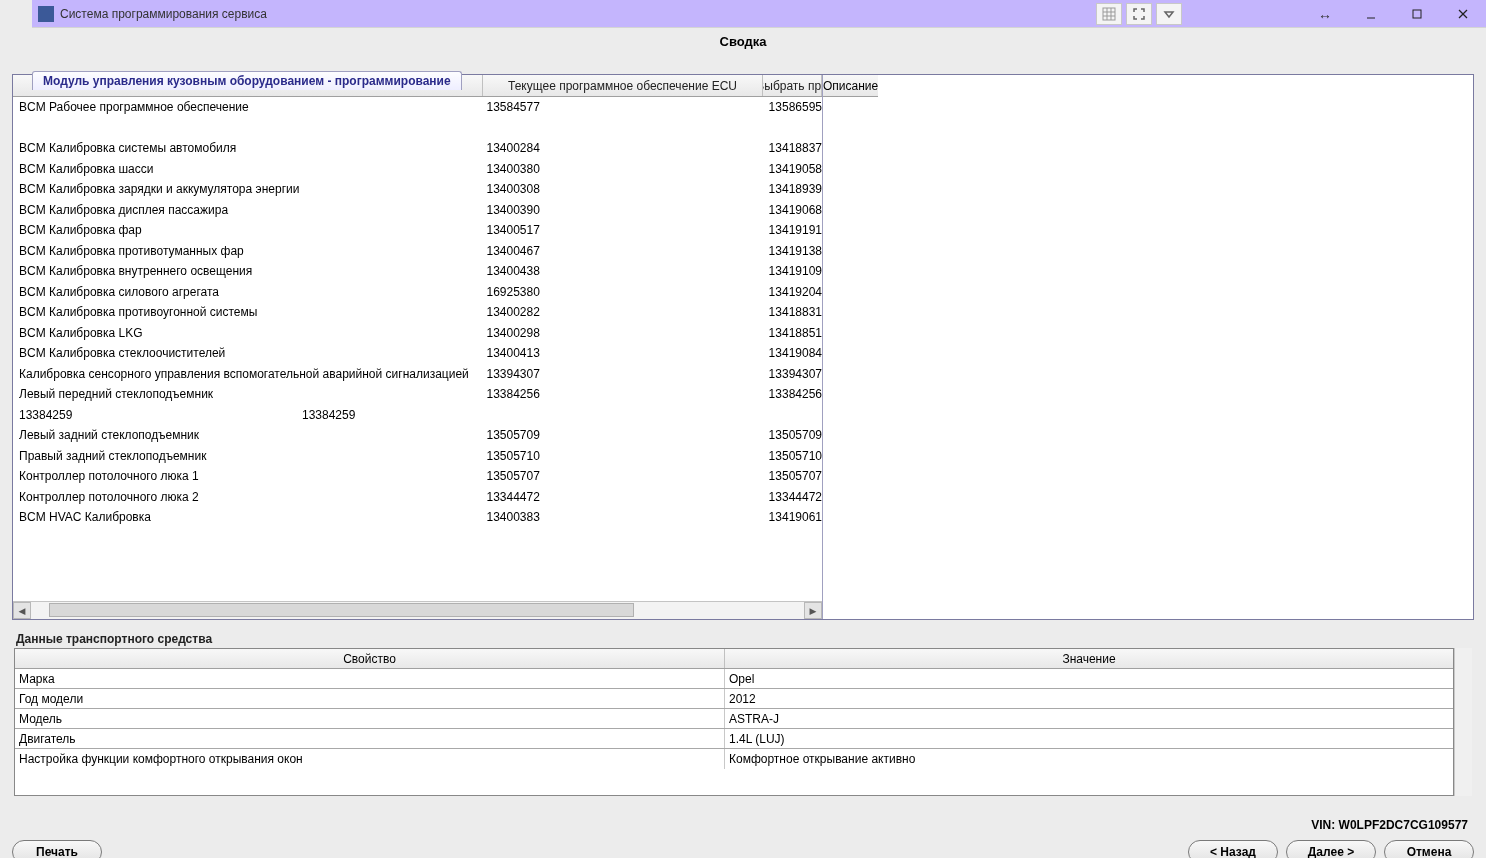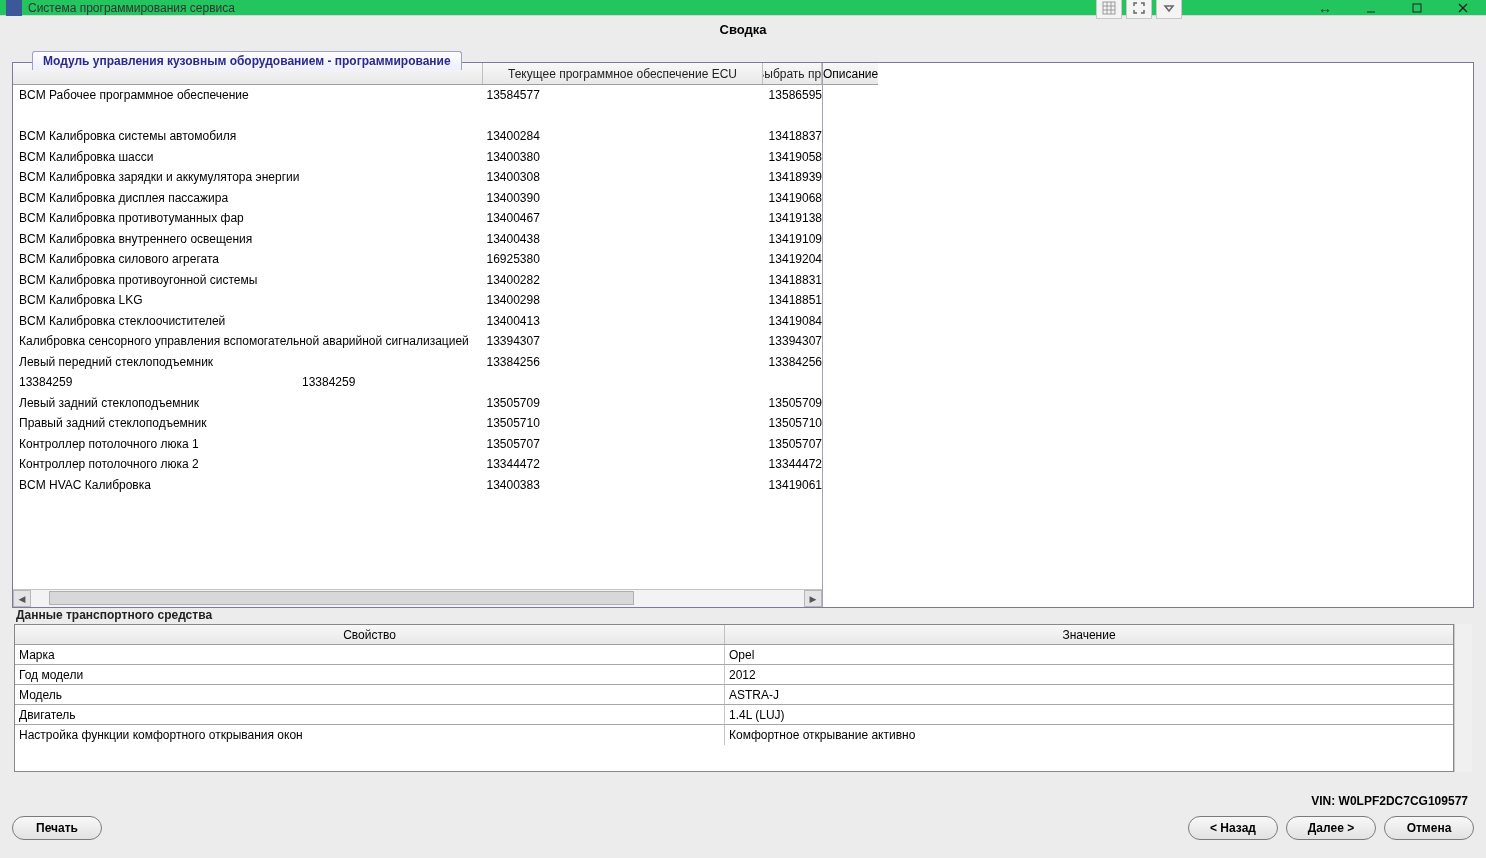--- a/index.html
+++ b/index.html
@@ -1,32 +1,32 @@
 <!DOCTYPE html>
 <html><head>
 <meta charset="utf-8">
 <style>
   * { box-sizing: border-box; margin: 0; padding: 0; }
   html, body { width: 1486px; height: 858px; overflow: hidden; font-family: Tahoma, Arial, sans-serif; font-size: 12px; background: #ececec; color: #000; }
   
-  .titlebar { height: 16px; background: #22c55e; display: flex; align-items: center; padding: 0 0 0 6px; border-bottom: 1px solid #d4d4d4; }
+  .titlebar { height: 28px; background: #c4b5fd; display: flex; align-items: center; padding: 0 0 0 6px; border-bottom: 1px solid #d4d4d4; margin-left: 32px; }
   .titlebar-icon { width: 16px; height: 16px; margin-right: 6px; background: #3b5998; display:inline-block; }
   .titlebar-title { flex: 0 0 auto; color: #333; font-size: 12px; }
   .titlebar-spacer { flex: 1; }
   .titlebar-tools { display:flex; align-items:center; gap:4px; margin-right: 120px;}
   .tool-btn { width: 26px; height: 22px; border: 1px solid #c8c8c8; background: #f4f4f4; display:flex; align-items:center; justify-content:center; color:#666; font-size:13px; }
   .win-controls { display:flex; }
   .win-btn { width: 46px; height: 28px; display:flex; align-items:center; justify-content:center; font-size:14px; color:#333; }
   
   .page-title { text-align:center; font-weight:bold; font-size:13px; padding: 6px 0 6px 0; }
   
   .main-area { padding: 0 12px 0 12px; }
   
   .tab-container { position: relative; }
-  .tab { display:inline-block; border: 1px solid #a0a0c0; border-bottom: none; background: linear-gradient(#fdfdff,#eef); padding: 2px 10px; margin-left: 20px; font-weight:bold; color:#2a2a8a; border-radius: 3px 3px 0 0; position: relative; top:8px; z-index:2;}
+  .tab { display:inline-block; border: 1px solid #a0a0c0; border-bottom: none; background: linear-gradient(#fdfdff,#eef); padding: 2px 10px; margin-left: 20px; font-weight:bold; color:#2a2a8a; border-radius: 3px 3px 0 0; position: relative; top:16px; z-index:2;}
   .tab-panel { border: 1px solid #7a7aa0; background: #fff; height: 546px; display:flex; }
   
   .left-panel { width: 810px; display:flex; flex-direction:column; border-right:1px solid #a0a0c0;justify-content:center; }
   .right-panel { flex:1; display:flex; }
   
   .col-headers { display:flex; height:22px; border-bottom:1px solid #a0a0a0; }
   .col-header { background: linear-gradient(#f8f8f8,#e8e8e8); border-right:1px solid #c0c0c0; display:flex; align-items:center; justify-content:center; font-size:12px; color:#222; overflow:hidden; white-space:nowrap; }
   .ch-blank { width: 470px; }
   .ch-current { width: 280px; }
   .ch-select { flex:1; min-width:0;}
@@ -39,21 +39,21 @@
   .spacer-row { height:20.5px; }
   
   .hscroll { height:18px; background:#f0f0f0; border-top:1px solid #c4c4c4; display:flex; align-items:stretch; }
   .hs-btn { width:18px; background:#e4e4e4; border:1px solid #b8b8b8; display:flex; align-items:center; justify-content:center; font-size:9px; color:#555;}
   .hs-track { flex:1; background:#f3f3f3; position:relative; }
   .hs-thumb { position:absolute; left:18px; top:1px; height:14px; width:585px; background:#d8d8d8; border:1px solid #b0b0b0;}
   
   .desc-header { height:22px; border-bottom:1px solid #a0a0a0; background: linear-gradient(#f8f8f8,#e8e8e8); display:flex; align-items:center; justify-content:center; }
   .desc-body { flex:1; background:#fff; }
   
-  .vehicle-section { margin-top:0; padding: 0 2px 16px 2px;}
+  .vehicle-section { margin-top:12px; padding: 0 2px 16px 2px;}
   .vehicle-title { font-size:12px; font-weight:bold; padding: 0 0 2px 2px; color:#222;}
   .vehicle-grid { border:1px solid #888; background:#fff; }
   .v-headers { display:flex; height:20px; background: linear-gradient(#f8f8f8,#e8e8e8); border-bottom:1px solid #a0a0a0;}
   .v-h { display:flex; align-items:center; justify-content:center; font-size:12px; }
   .v-h1 { width:710px; border-right:1px solid #c0c0c0;}
   .v-h2 { flex:1;}
   .v-row { display:flex; height:20px; border-bottom:1px solid #a8a8a8; font-size:12px;}
   .v-row:last-child { border-bottom:none;}
   .v-c1 { width:710px; padding-left:4px; display:flex; align-items:center; border-right:1px solid #c8c8c8;}
   .v-c2 { flex:1; padding-left:4px; display:flex; align-items:center;}
@@ -158,20 +158,25 @@
               <div class="cell-name">BCM Калибровка зарядки и аккумулятора энергии</div>
               <div class="cell-cur">13400308</div>
               <div class="cell-sel">13418939</div>
             </div>
             <div class="grid-row">
               <div class="cell-name">BCM Калибровка дисплея пассажира</div>
               <div class="cell-cur">13400390</div>
               <div class="cell-sel">13419068</div>
             </div>
             <div class="grid-row">
+              <div class="cell-name">BCM Калибровка фар</div>
+              <div class="cell-cur">13400517</div>
+              <div class="cell-sel">13419191</div>
+            </div>
+            <div class="grid-row">
               <div class="cell-name">BCM Калибровка противотуманных фар</div>
               <div class="cell-cur">13400467</div>
               <div class="cell-sel">13419138</div>
             </div>
             <div class="grid-row">
               <div class="cell-name">BCM Калибровка внутреннего освещения</div>
               <div class="cell-cur">13400438</div>
               <div class="cell-sel">13419109</div>
             </div>
             <div class="grid-row">

